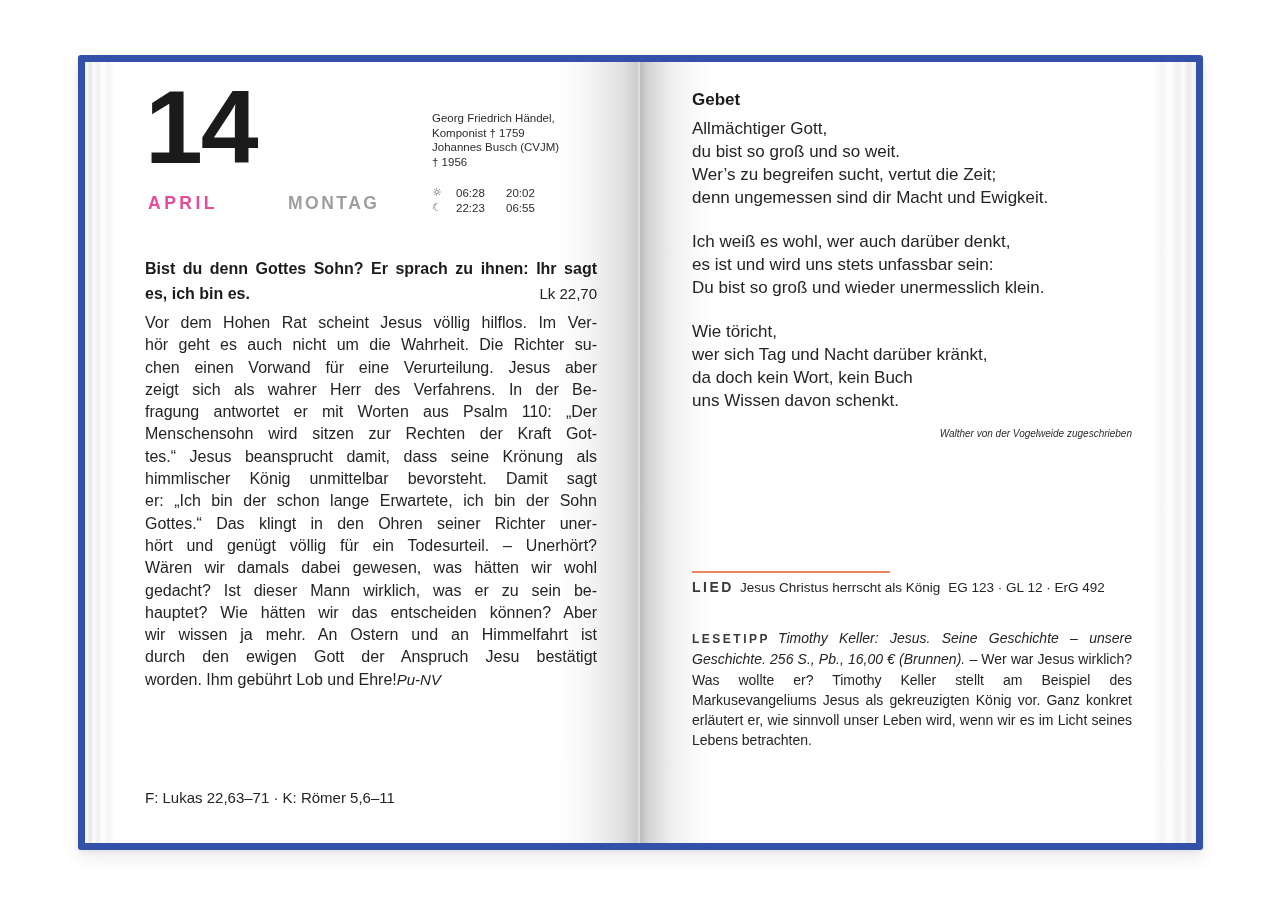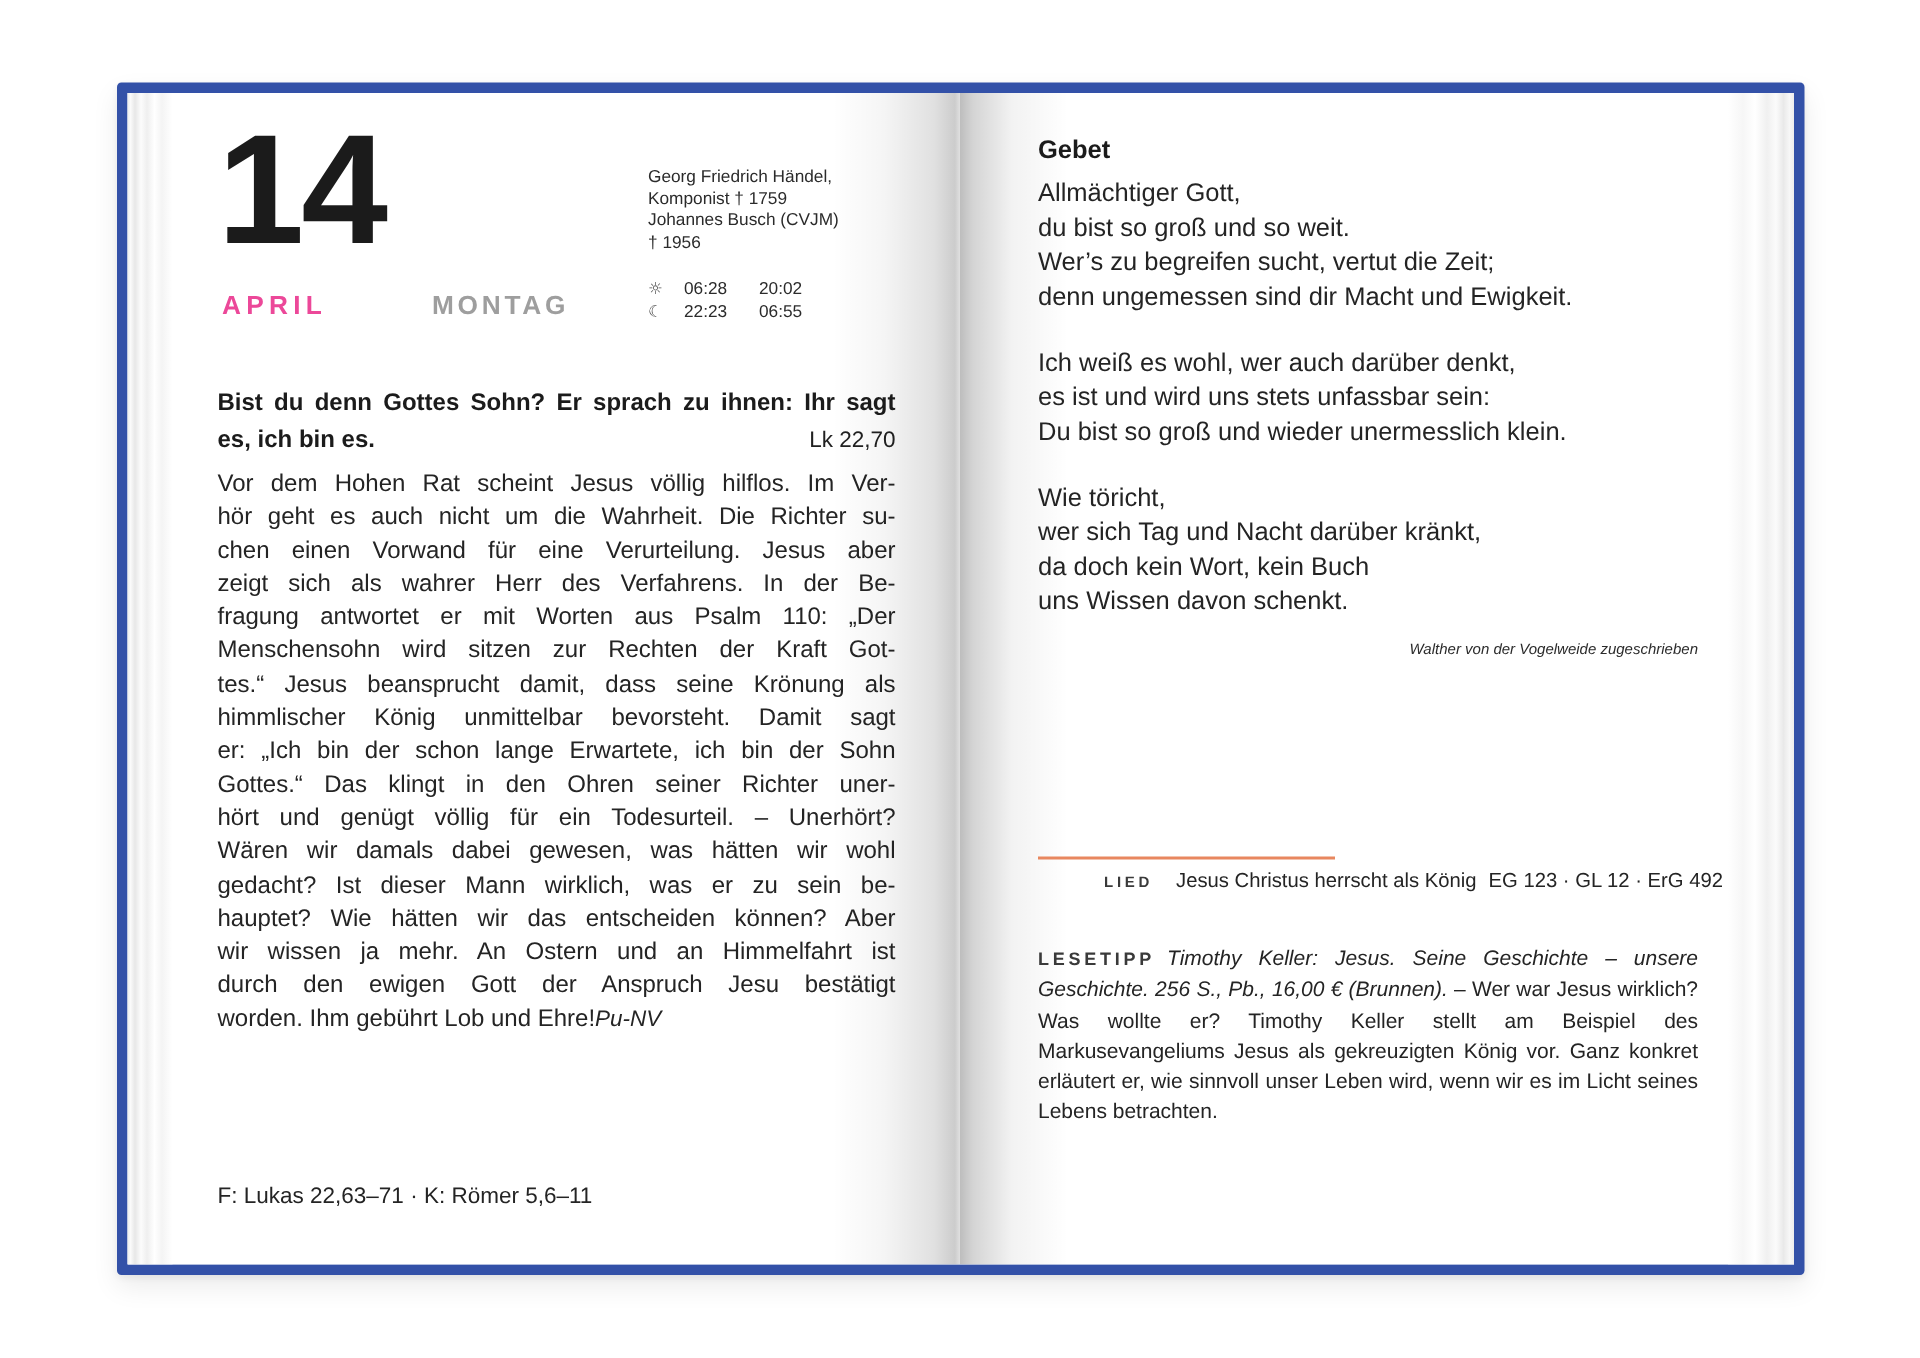--- a/index.html
+++ b/index.html
@@ -79,21 +79,21 @@
   .rp-content { position:absolute; left:52px; top:0; width:440px; height:100%; }
   .prayer-title { position:absolute; left:0; top:28px; font-size:17px; font-weight:700; color:#1b1b1b; }
   .stanza { position:absolute; left:0; width:440px; font-size:17px; line-height:23px; color:#242424; }
   .stanza-1 { top:55px; }
   .stanza-2 { top:168px; }
   .stanza-3 { top:258px; }
   .prayer-attribution { position:absolute; left:0; top:366px; width:440px; text-align:right; font-style:italic; font-size:10px; color:#2b2b2b; }
 
   .song-rule { position:absolute; left:0; top:509px; width:198px; height:2px; background:#e8875f; }
   .song-row { position:absolute; left:0; top:517px; width:440px; white-space:nowrap; font-size:13.5px; color:#242424; }
-  .song-label { display:inline-block; width:48px; font-size:10px; font-weight:700; letter-spacing:2.5px; color:#3a3a3a;margin-left:44px; }
+  .song-label { display:inline-block; width:48px; font-size:14px; font-weight:700; letter-spacing:2.5px; color:#3a3a3a; }
   .song-refs { margin-left:8px; }
 
   .lesetipp { position:absolute; left:0; top:566px; width:440px; font-size:14px; line-height:20.3px; color:#242424; text-align:justify; }
   .lesetipp-label { font-weight:700; font-size:12px; letter-spacing:2.5px; color:#3a3a3a; margin-right:8px; }
   .lesetipp-italic { font-style:italic; }
 </style>
 </head>
 <body>
 
 <div class="stage">

